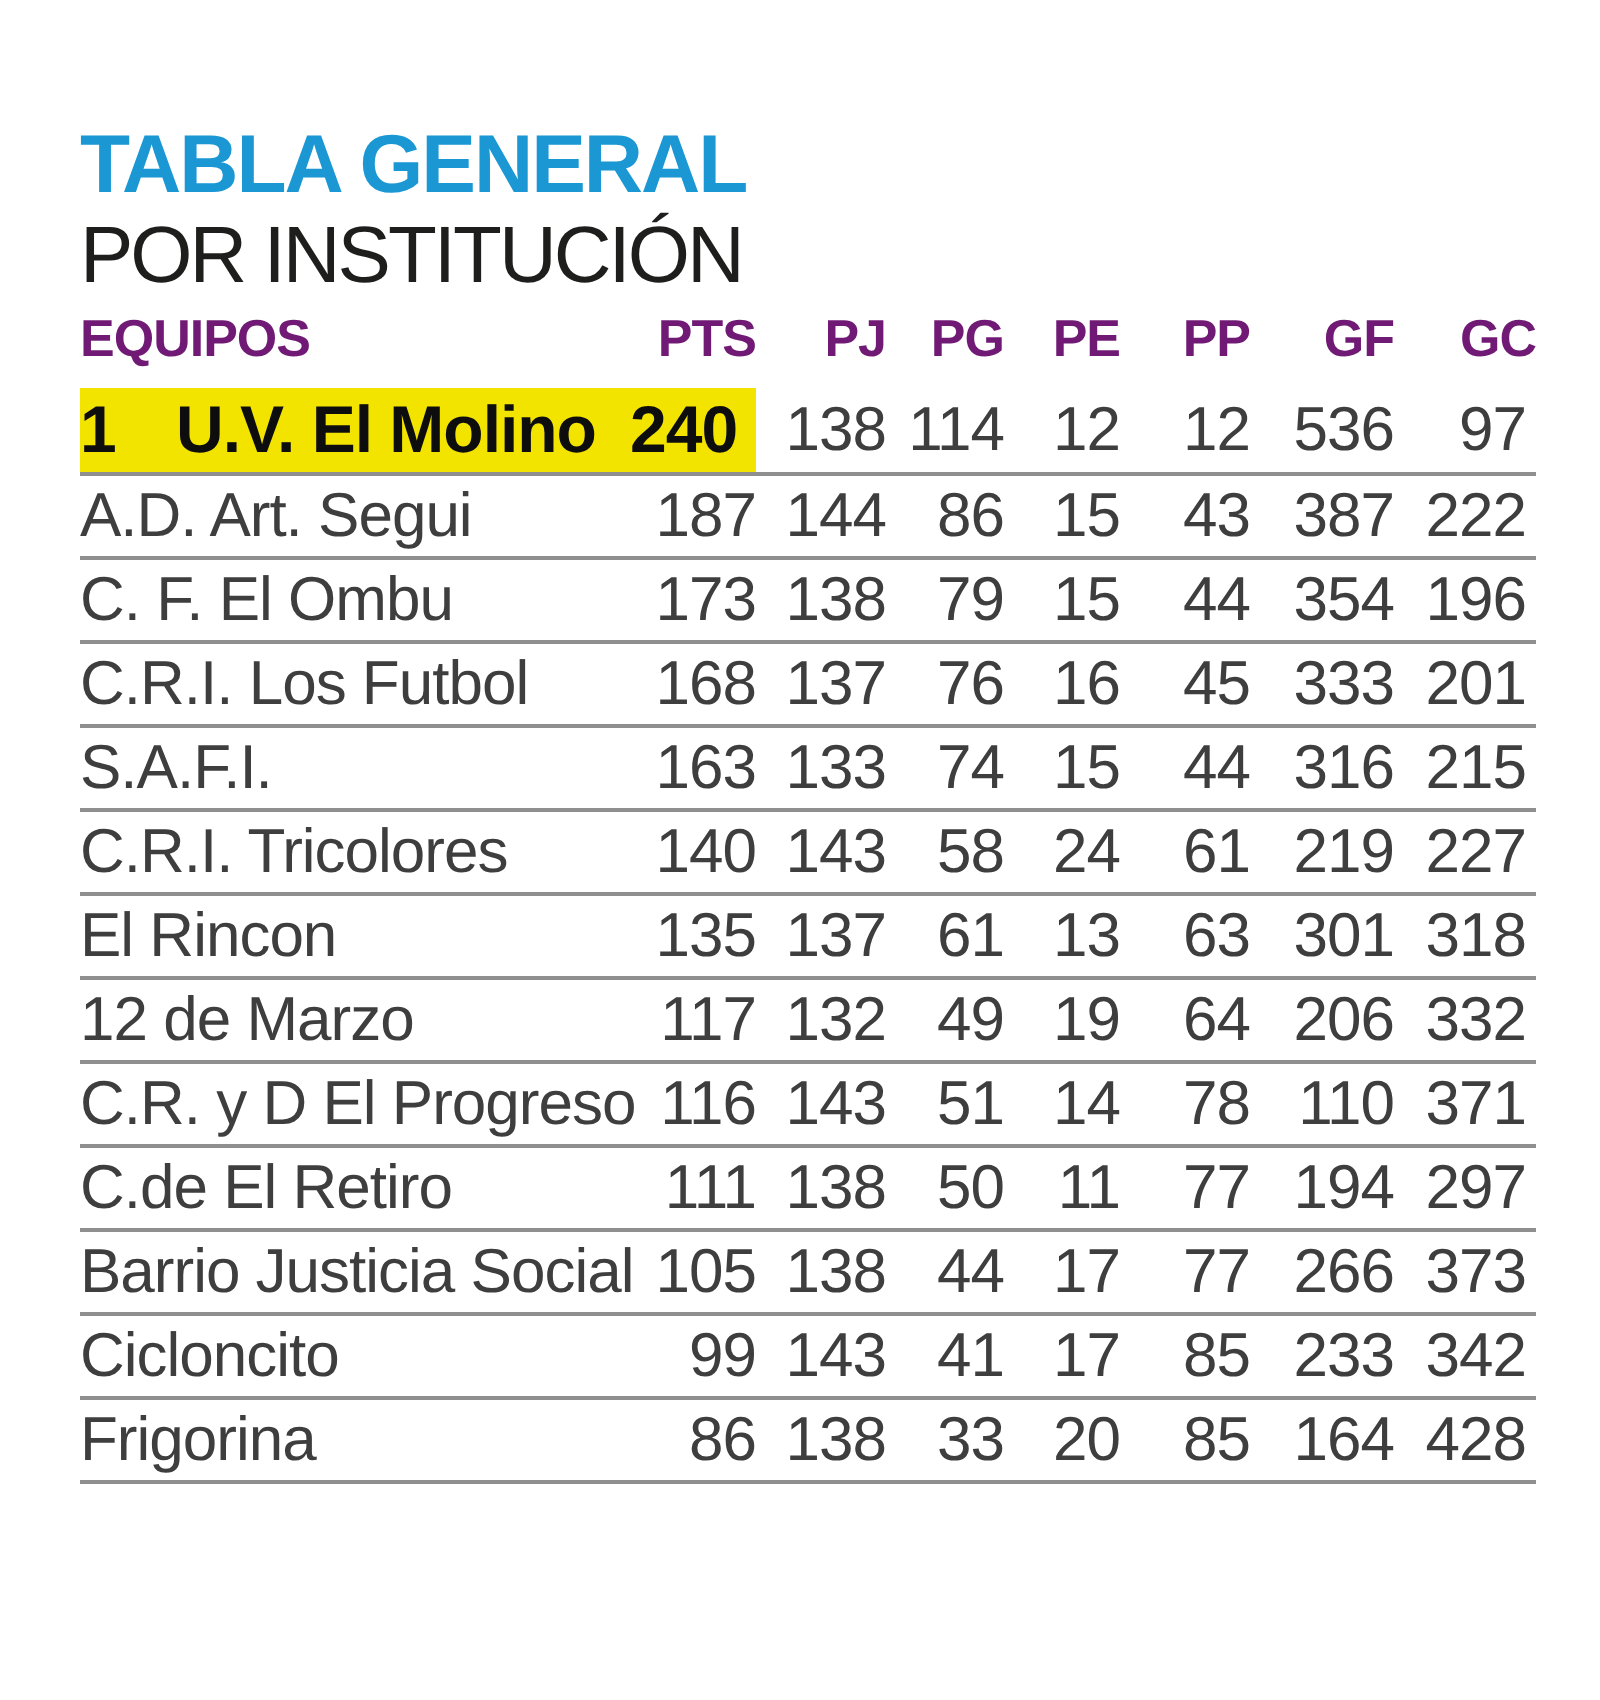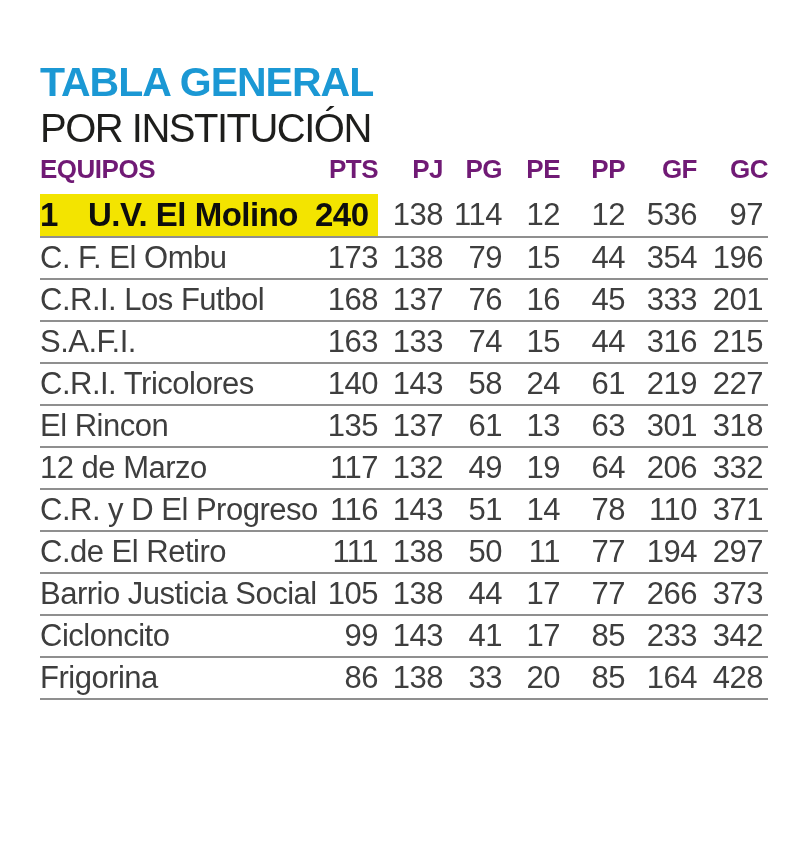--- a/index.html
+++ b/index.html
@@ -136,20 +136,30 @@
         <td class="hl team-cell"><span class="rank">1</span><span>U.V. El Molino</span></td>
         <td class="num hl pts-cell">240</td>
         <td class="num">138</td>
         <td class="num">114</td>
         <td class="num">12</td>
         <td class="num">12</td>
         <td class="num">536</td>
         <td class="num gc">97</td>
       </tr>
       <tr>
+        <td>A.D. Art. Segui</td>
+        <td class="num">187</td>
+        <td class="num">144</td>
+        <td class="num">86</td>
+        <td class="num">15</td>
+        <td class="num">43</td>
+        <td class="num">387</td>
+        <td class="num gc">222</td>
+      </tr>
+      <tr>
         <td>C. F. El Ombu</td>
         <td class="num">173</td>
         <td class="num">138</td>
         <td class="num">79</td>
         <td class="num">15</td>
         <td class="num">44</td>
         <td class="num">354</td>
         <td class="num gc">196</td>
       </tr>
       <tr>

